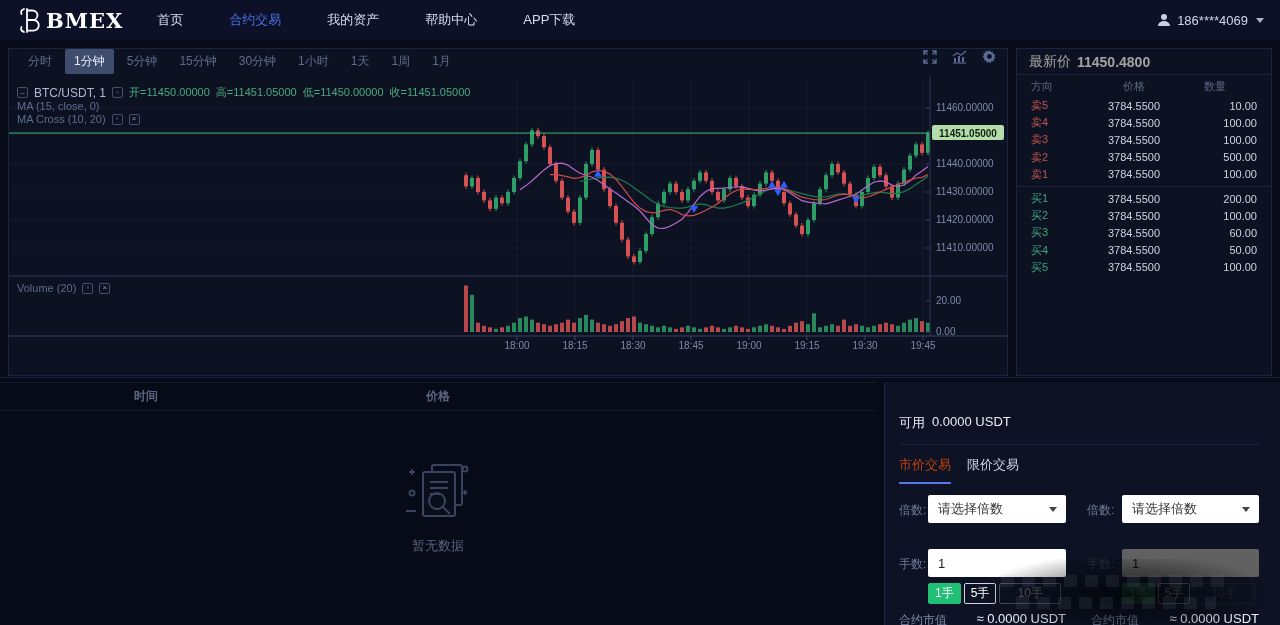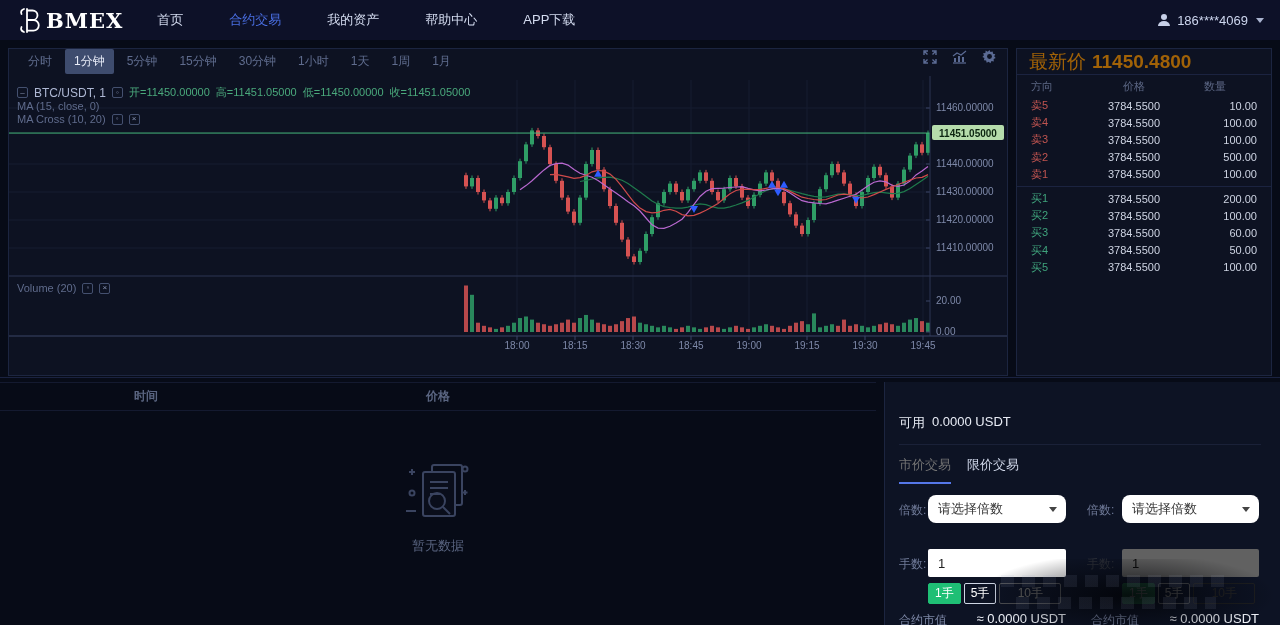--- a/index.html
+++ b/index.html
@@ -30,21 +30,21 @@
   .chart-tools span { cursor:pointer; display:flex; }
   .chart-region { position:relative; width:998px; height:278px; }
   .legend { position:absolute; left:8px; font-size:11px; color:#5f6b8c; display:flex; align-items:center; gap:6px; white-space:nowrap; }
   .l1 { top:9px; }  .l2 { top:24px; } .l3 { top:37px; } .lv { top:206px; }
   .l1 .ttl { color:#aeb8d4; font-size:12px; }
   .ohlc { color:#4aa97c; }
   .mini-box { display:inline-flex; width:11px; height:11px; border:1px solid #44506f; border-radius:2px; color:#8b96b5; font-size:8px; align-items:center; justify-content:center; line-height:1; cursor:pointer; }
 
   
   .book-panel { position:absolute; left:1016px; top:48px; width:256px; height:328px; background:#0d1222; border:1px solid #1c2540; }
-  .book-title { height:26px; display:flex; align-items:center; padding-left:12px; gap:6px; border-bottom:1px solid #1b2340; color:#a16207; font-size:19px; }
+  .book-title { height:26px; display:flex; align-items:center; padding-left:12px; gap:6px; border-bottom:1px solid #1b2340; color:#a3a3a3; font-size:14px; }
   .book-title b { font-weight:bold; }
   .book-head { display:grid; grid-template-columns:64px 1fr 84px; padding:0 14px; height:22px; align-items:center; color:#5c6785; font-size:11px; }
   .book-head span:nth-child(2){ text-align:center; } .book-head span:nth-child(3){ text-align:center; }
   .book-row { display:grid; grid-template-columns:64px 1fr 84px; padding:0 14px; height:17.2px; align-items:center; font-size:11px; cursor:pointer; }
   .book-row .price { text-align:center; color:#cdd3e2; }
   .book-row .qty { text-align:right; color:#cdd3e2; }
   .side-ask { color:#c05450; } .side-bid { color:#3fa37c; }
   .book-sep { border-top:1px solid #1b2340; margin:3px 0; }
 
   .hline { position:absolute; left:0; top:377px; width:1280px; border-top:1px solid #1a2240; }
@@ -60,23 +60,23 @@
   .orders-thead span { text-align:center; }
   .empty-wrap { position:absolute; left:0; top:75px; width:876px; display:flex; flex-direction:column; align-items:center; }
   .empty-text { margin-top:10px; color:#5a6581; font-size:13px; }
 
   
   .trade-panel { position:absolute; left:884px; top:382px; width:396px; height:243px; background:#0d1324; border-left:1px solid #1c2540; }
   .avail { position:absolute; left:14px; top:32px; color:#e8ecf5; font-size:13px; display:flex; gap:7px; }
   .tp-sep { position:absolute; left:14px; top:62px; width:362px; border-top:1px solid #1a2138; }
   .trade-tabs { position:absolute; left:14px; top:74px; display:flex; gap:16px; }
   .trade-tab { font-size:13px; color:#cfd6e8; cursor:pointer; padding-bottom:8px; }
-  .trade-tab.active { color:#737373; border-bottom:2px solid #5577e8; }
+  .trade-tab.active { color:#c2410c; border-bottom:2px solid #5577e8; }
   .fld-label { position:absolute; color:#6f7a98; font-size:12px; }
-  .select { position:absolute; width:138px; height:28px; background:#ffffff; border-radius:8px; display:flex; align-items:center; padding:0 10px; color:#333; font-size:13px; cursor:pointer; }
+  .select { position:absolute; width:138px; height:28px; background:#ffffff; border-radius:2px; display:flex; align-items:center; padding:0 10px; color:#333; font-size:13px; cursor:pointer; }
   .scaret { position:absolute; right:9px; width:0; height:0; border-left:4px solid transparent; border-right:4px solid transparent; border-top:5px solid #444; }
   .lots-input { position:absolute; width:138px; height:28px; background:#ffffff; border:none; border-radius:2px; padding:0 10px; font-size:13px; color:#222; font-family:"Liberation Sans",sans-serif; }
   .lots-group { position:absolute; display:flex; gap:3px; }
   .lot { height:21px; min-width:30px; padding:0 6px; display:flex; align-items:center; justify-content:center; font-size:12px; color:#fff; border:1px solid #cfd6e4; border-radius:2px; cursor:pointer; background:transparent; }
   .lot.primary { background:#1fbf75; border-color:#1fbf75; }
   .lot.wide { min-width:62px; }
   .dim { filter:brightness(0.38) saturate(0.75); }
   .val-label { position:absolute; color:#7c87a5; font-size:12px; }
   .val-num { position:absolute; width:138px; text-align:right; color:#f0f3fa; font-size:13px; }
 

